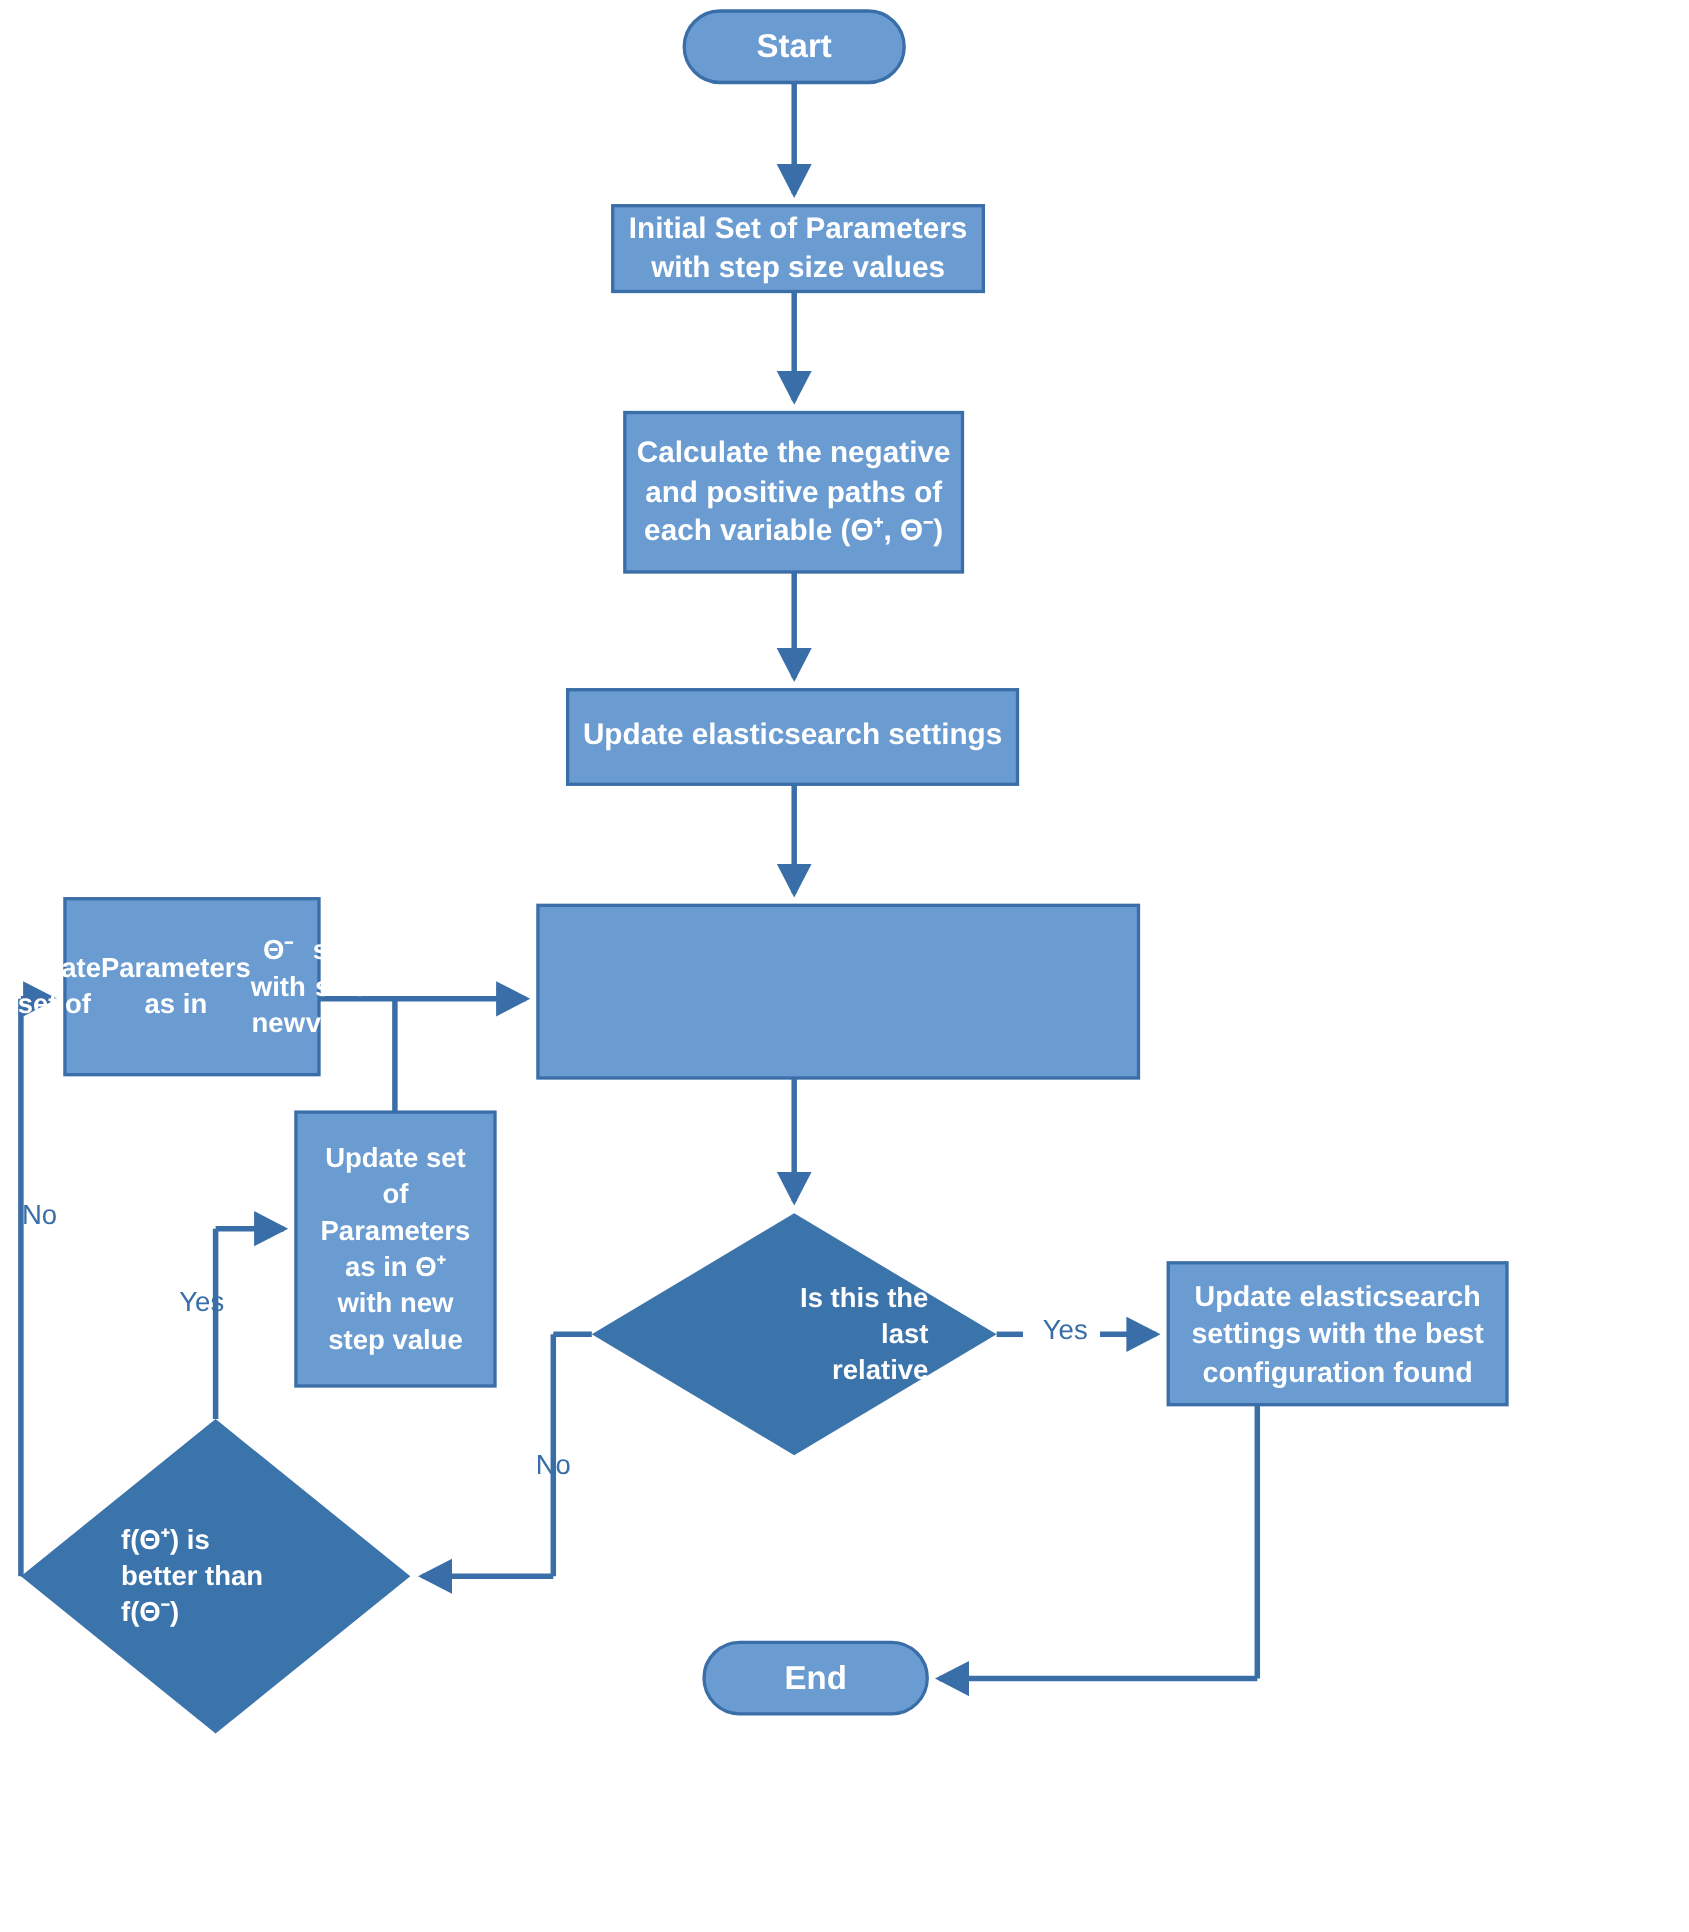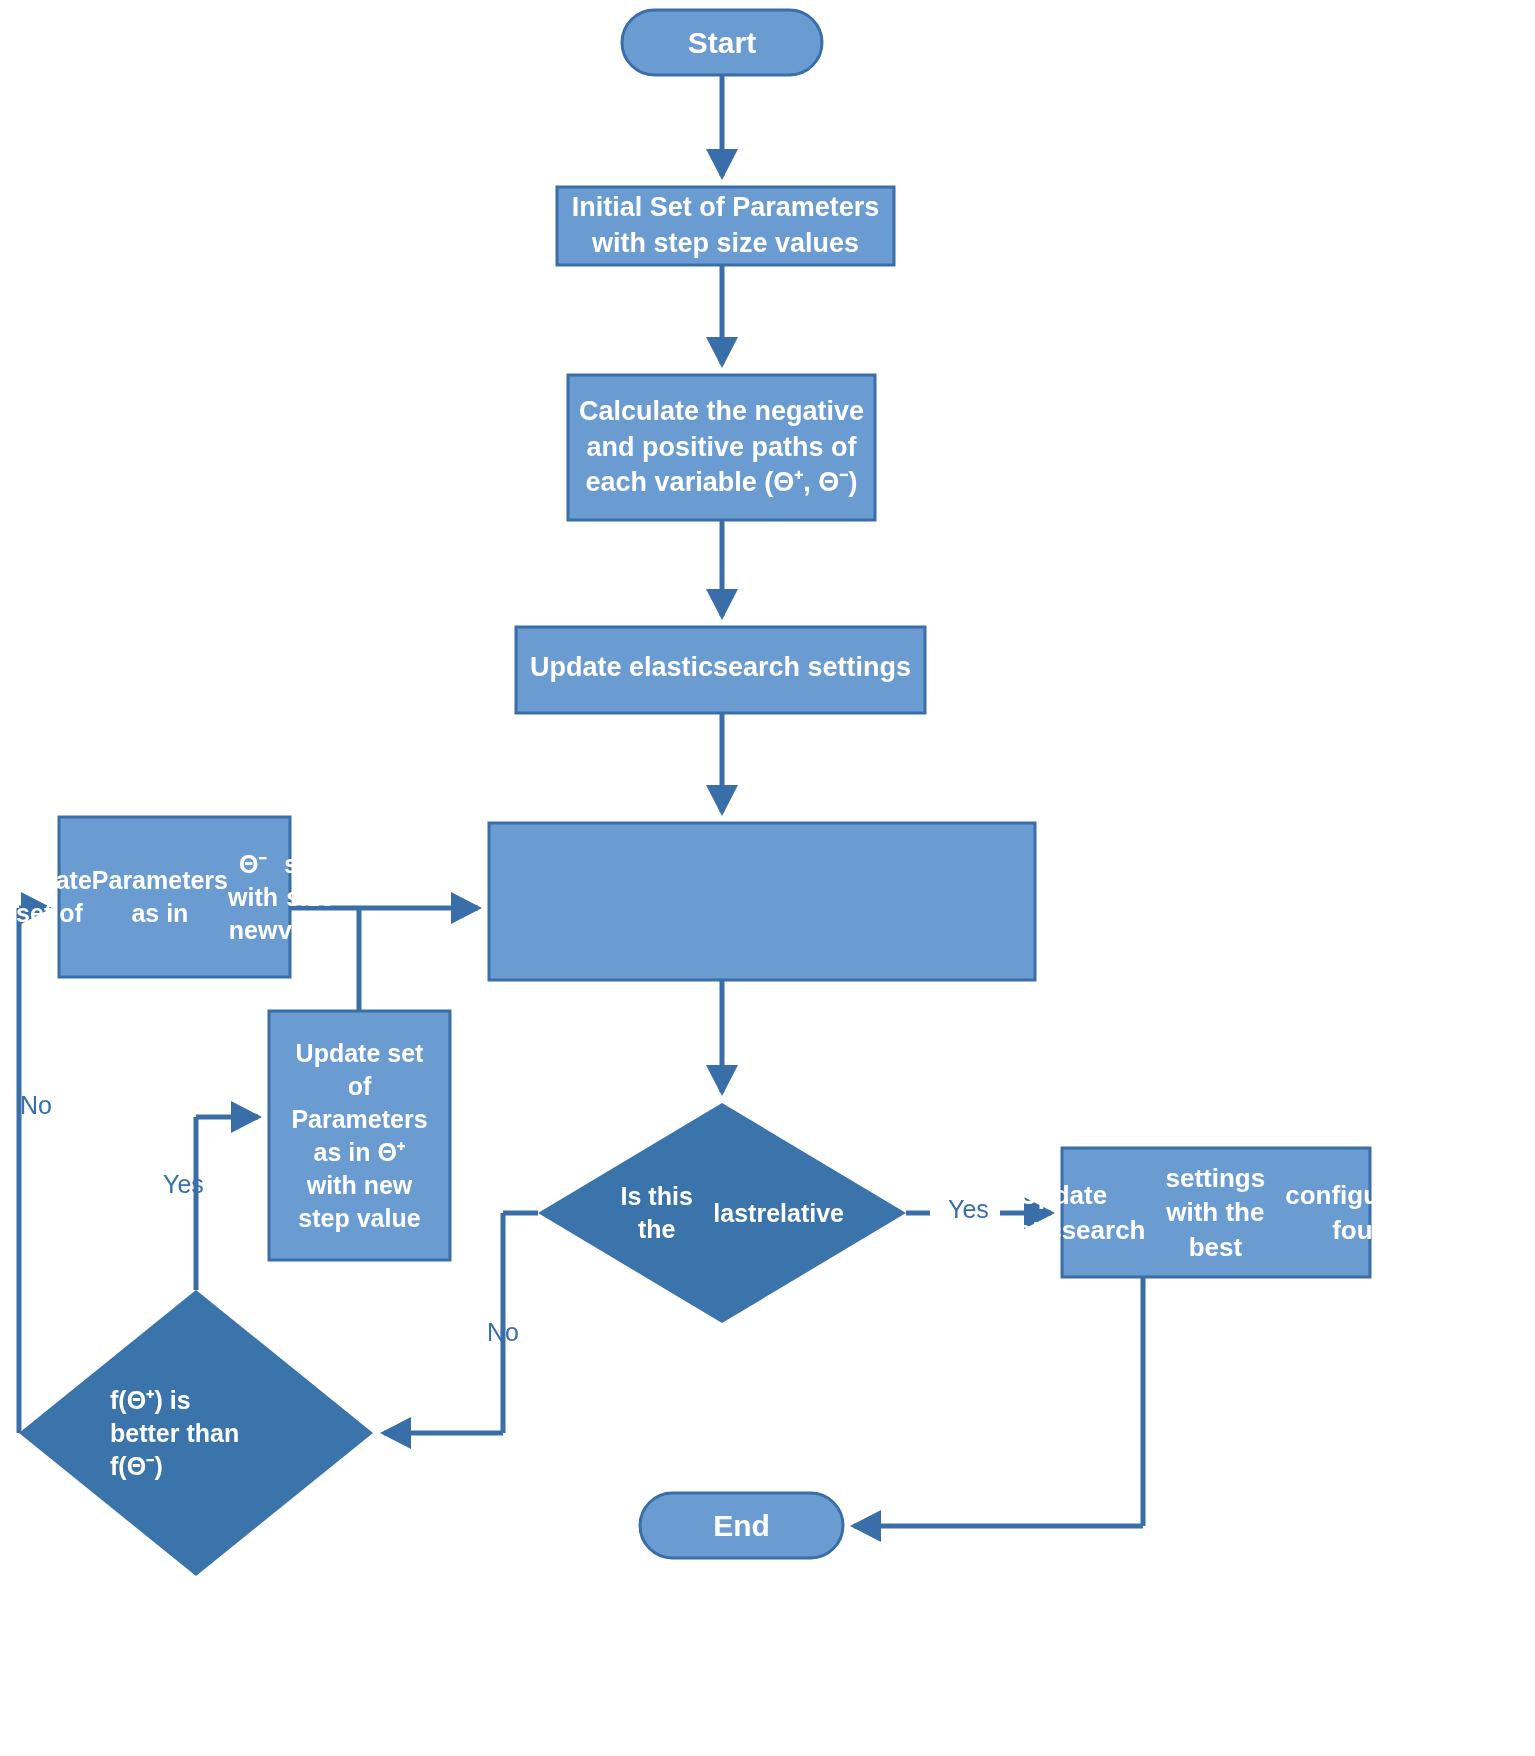--- a/index.html
+++ b/index.html
@@ -138,33 +138,33 @@
 
   <div class="node-label" style="left:269px; top:1011px; width:181px; height:249px; font-size:25px; flex-direction:column;">
     <span>Update set</span>
     <span>of</span>
     <span>Parameters</span>
     <span>as in Θ⁺</span>
     <span>with new</span>
     <span>step value</span>
   </div>
 
-  <div class="node-label" style="left:600px; top:1143px; width:244px; height:140px; font-size:25px; flex-direction:row;">
+  <div class="node-label" style="left:600px; top:1143px; width:244px; height:140px; font-size:25px; flex-direction:column;align-items:flex-end;">
     <span>Is this the</span>
     <span>last</span>
     <span>relative</span>
   </div>
 
   <div class="node-label" style="left:88px; top:1367px; width:200px; height:132px; font-size:25px; flex-direction:column; align-items:flex-start; text-align:left; padding-left:22px; box-sizing:border-box;">
     <span>f(Θ⁺) is</span>
     <span>better than</span>
     <span>f(Θ⁻)</span>
   </div>
 
-  <div class="node-label" style="left:1062px; top:1148px; width:308px; height:129px; font-size:26px; flex-direction:row;gap:20px;">
+  <div class="node-label" style="left:1062px; top:1148px; width:308px; height:129px; font-size:26px; flex-direction:column;">
     <span>Update elasticsearch</span>
     <span>settings with the best</span>
     <span>configuration found</span>
   </div>
 
   <div class="node-label" style="left:640px; top:1493px; width:203px; height:65px; font-size:30px;">End</div>
 
   <div class="edge-label" style="left:20px; top:1093px;">No</div>
 
   <div class="edge-label" style="left:163px; top:1172px;">Yes</div>

